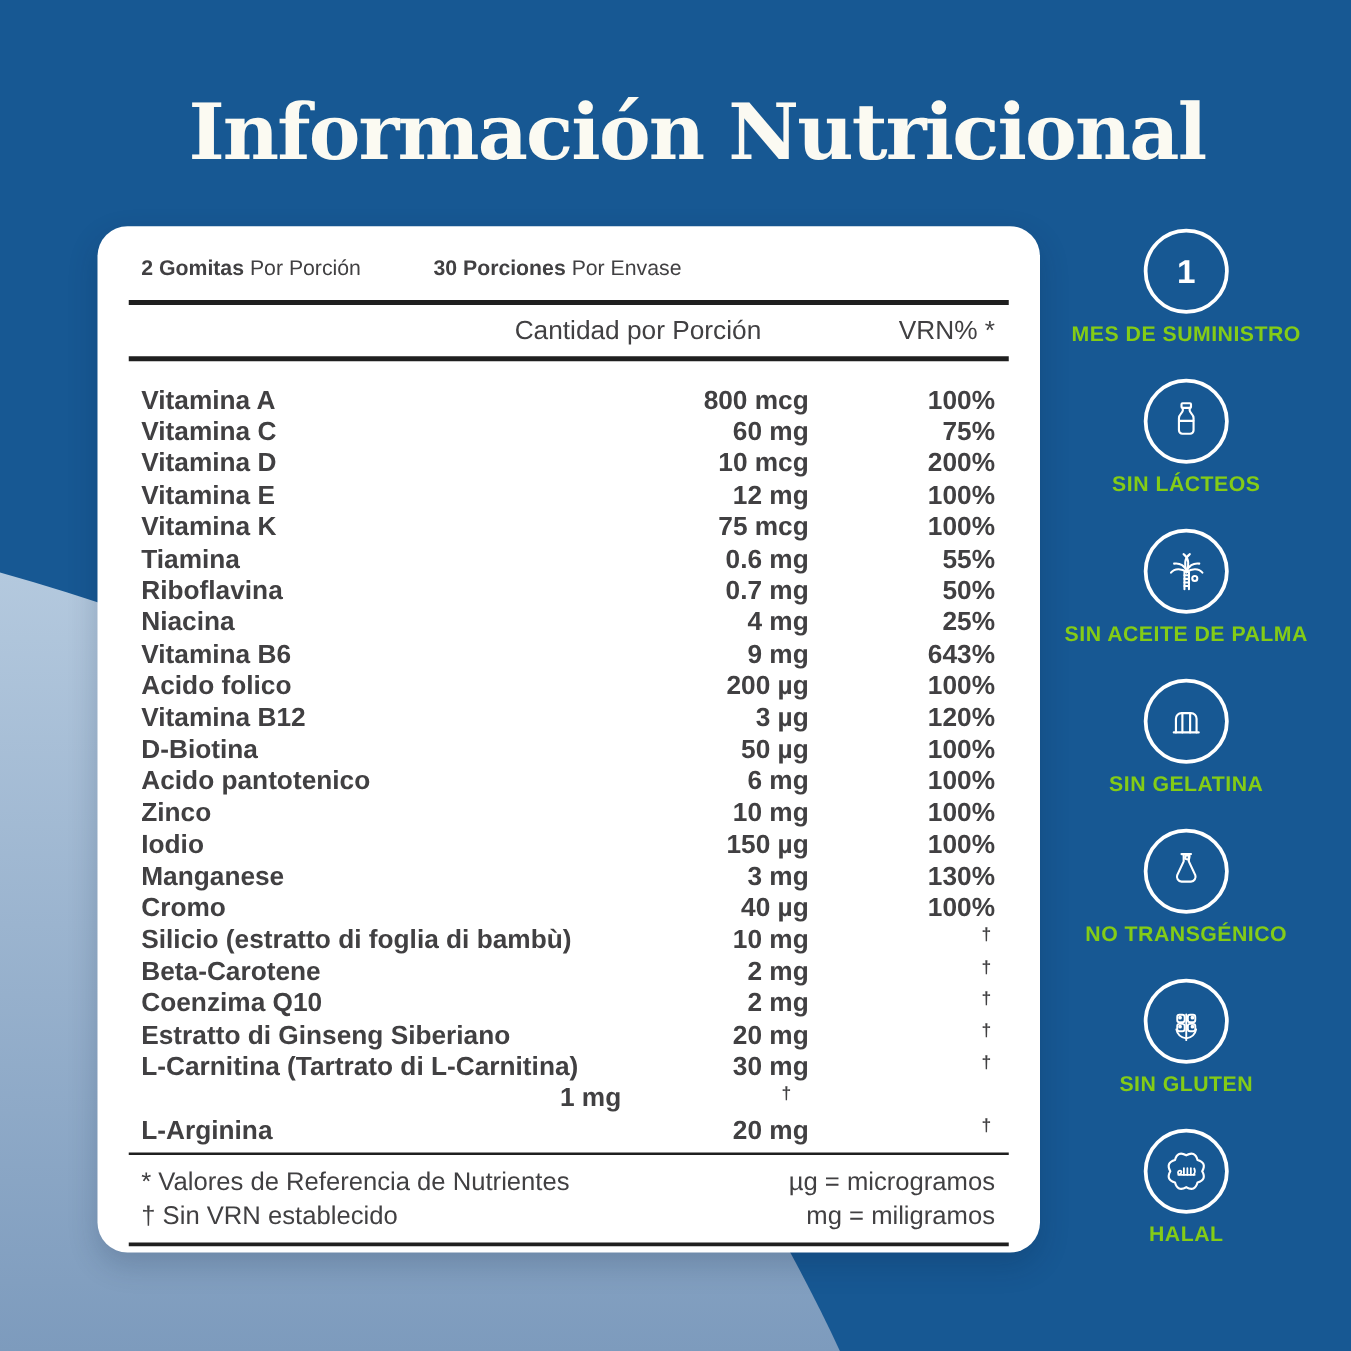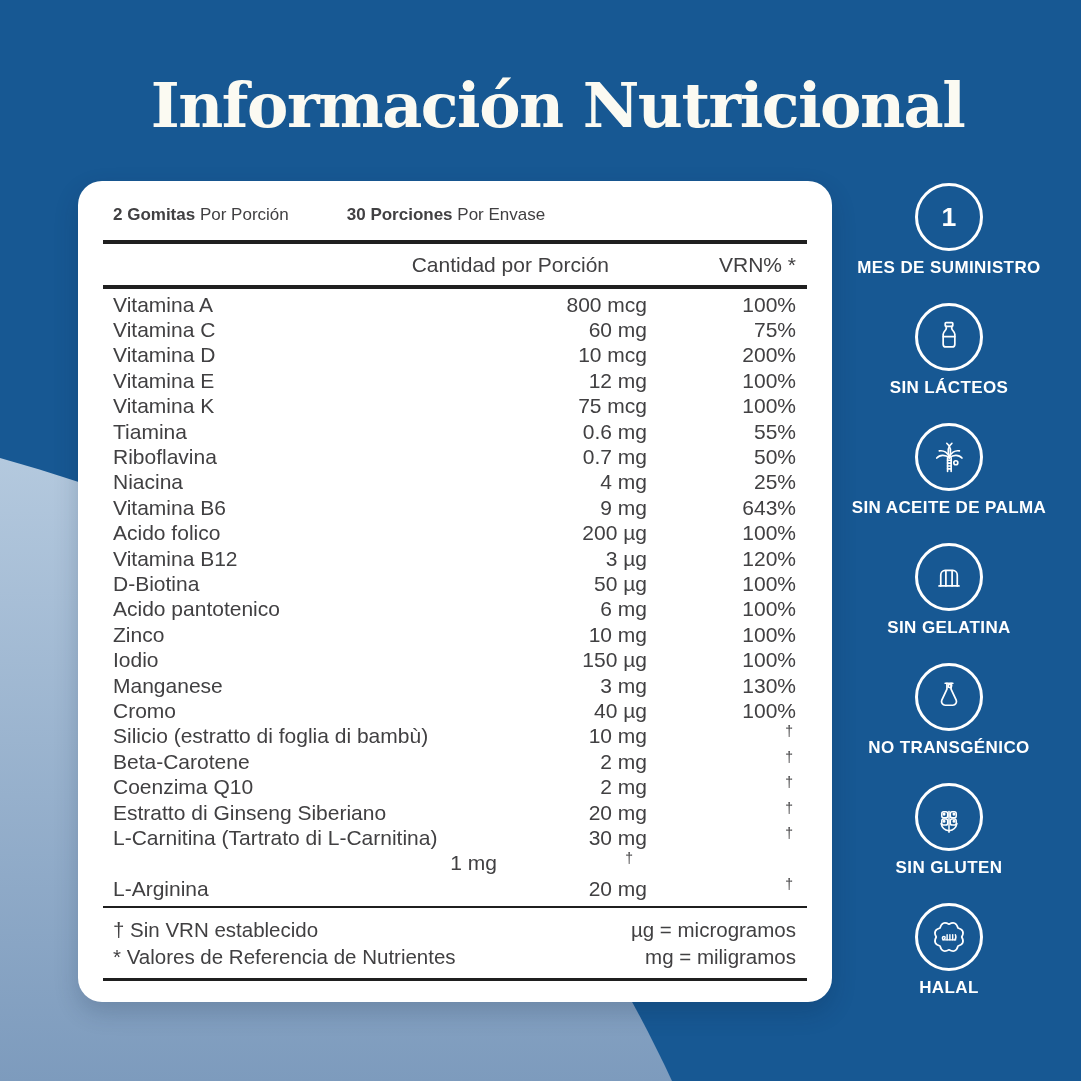--- a/index.html
+++ b/index.html
@@ -29,21 +29,21 @@
   .rule{background:var(--rule,#1f1f1f);}
   .rule.thick{height:4px;}
   .rule.thin{height:2px;}
   .rule.thin2{height:2.5px;}
   .col-head{
     display:grid;grid-template-columns:1fr 160px;align-items:center;
     height:41px;font-size:21px;
   }
   .ch-amount{text-align:right;padding-right:38px;}
   .ch-vrn{text-align:right;padding-right:11px;}
-  .rows{padding-top:3px;}
+  .rows{padding-top:19px;font-weight:bold;}
   .row{
     display:grid;grid-template-columns:1fr 150px 160px;
     height:25.4px;align-items:center;font-size:21px;padding-left:10px;
   }
   .row .a{text-align:right;white-space:nowrap;}
   .row .v{text-align:right;padding-right:11px;white-space:nowrap;}
   .row .v.dagger{font-size:14px;padding-right:14px;position:relative;top:-5px;}
   .rows + .rule.thin{margin-top:5px;}
   .footnotes{display:flex;justify-content:space-between;padding:8px 0;font-size:20.5px;line-height:27px;}
   .fn-left{padding-left:10px;}
@@ -52,21 +52,21 @@
   .badges{
     position:absolute;left:838px;top:183px;width:222px;z-index:2;
     display:flex;flex-direction:column;gap:25px;align-items:center;
   }
   .badge{display:flex;flex-direction:column;align-items:center;gap:7px;}
   .badge-circle{
     width:68px;height:68px;border:3.2px solid #fff;border-radius:50%;
     box-sizing:border-box;display:flex;align-items:center;justify-content:center;
   }
   .badge-label{
-    color:#ffffff;font-size:17px;font-weight:700;letter-spacing:.4px;
+    color:#84cc16;font-size:17px;font-weight:700;letter-spacing:.4px;
     white-space:nowrap;text-align:center;
   }
   .ic{stroke:#fff;fill:none;stroke-width:2.5;stroke-linecap:round;stroke-linejoin:round;}
   .ic text{fill:#fff;stroke:none;font-weight:700;}
 </style>
 </head>
 <body>
 
 <div class="stage" style="--bg: #175893; --card: #ffffff; --ink: #414042; --rule: #1f1f1f;">
 
@@ -212,22 +212,22 @@
         <div class="row">
           <span class="n">L-Arginina</span>
           <span class="a">20 mg</span>
           <span class="v dagger">†</span>
         </div>
       </div>
 
     <div class="rule thin"></div>
     <div class="footnotes">
       <div class="fn-left">
+        <div>* Valores de Referencia de Nutrientes</div>
         <div>† Sin VRN establecido</div>
-        <div>* Valores de Referencia de Nutrientes</div>
       </div>
       <div class="fn-right">
         <div>µg = microgramos</div>
         <div>mg = miligramos</div>
       </div>
     </div>
     <div class="rule thin2"></div>
   </section>
 
   <aside class="badges">

